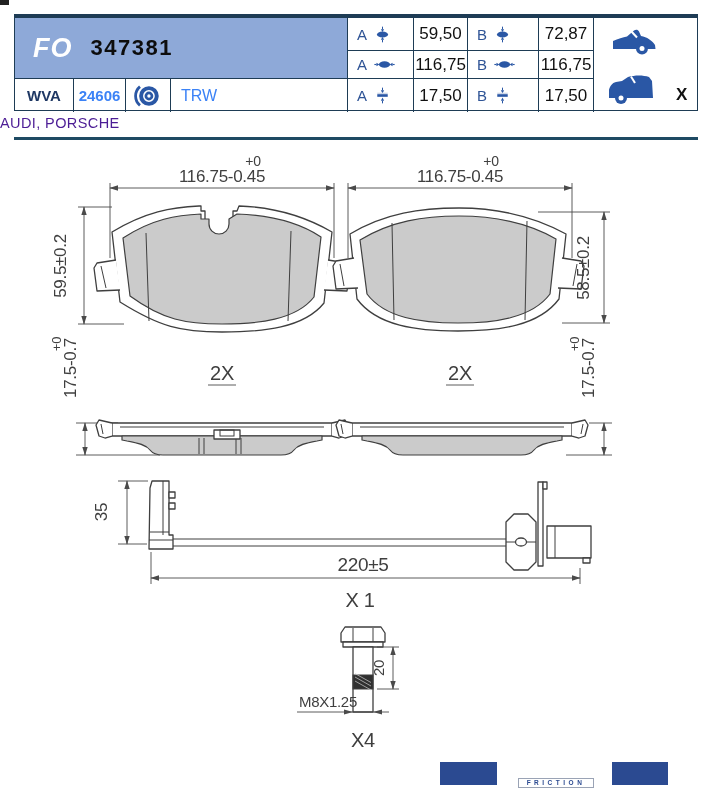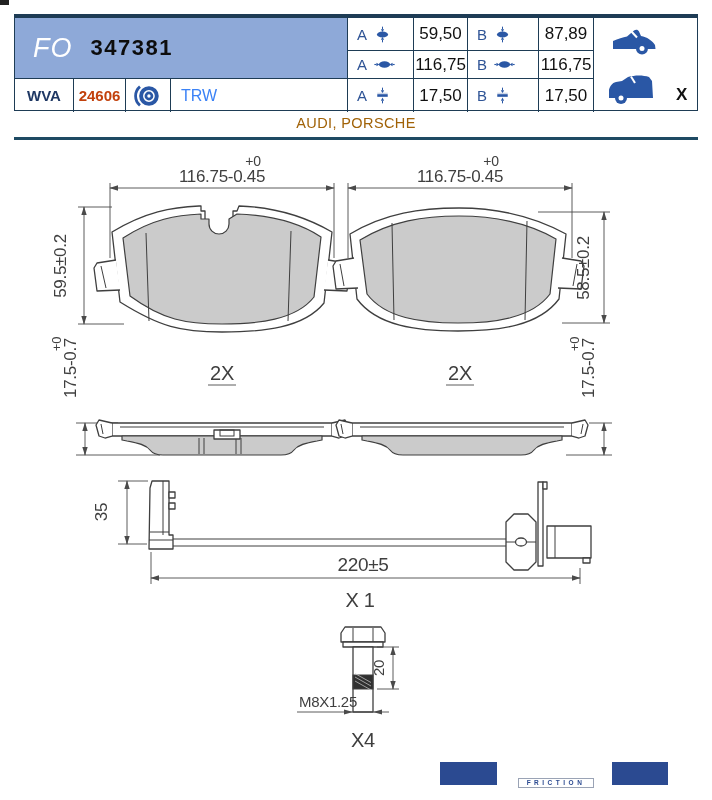--- a/index.html
+++ b/index.html
@@ -6,46 +6,46 @@
   .sheet{position:relative;width:712px;height:800px;background:#fff;
          font-family:"Liberation Sans",sans-serif;overflow:hidden;}
   .corner-mark{position:absolute;left:0;top:0;width:9px;height:5px;background:#222;}
 
   
   .hdr{position:absolute;left:14px;top:14px;width:684px;height:97px;
        border:1.5px solid #1e3c55;border-top-width:4px;box-sizing:border-box;}
   .banner{position:absolute;left:0;top:0;width:333px;height:61px;background:#8ea9d8;
           border-right:1.5px solid #1e3c55;border-bottom:1.5px solid #1e3c55;box-sizing:border-box;
           display:flex;align-items:center;}
-  .fo{font-size:27px;font-weight:normal;font-style:italic;color:#fff;margin-left:18px;letter-spacing:1px;}
+  .fo{font-size:27px;font-weight:bold;font-style:italic;color:#fff;margin-left:18px;letter-spacing:1px;}
   .pn{font-size:22px;font-weight:bold;color:#0d0d0d;margin-left:18px;letter-spacing:1.5px;}
   .wva-row{position:absolute;left:0;top:61px;width:333px;height:33px;display:flex;}
   .wcell{border-right:1.2px solid #1e3c55;box-sizing:border-box;display:flex;align-items:center;justify-content:center;}
   .wva-lab{width:59px;font-size:15px;font-weight:bold;color:#1f3864;}
-  .wva-num{width:52px;font-size:15px;font-weight:bold;color:#c2410c;}
+  .wva-num{width:52px;font-size:15px;font-weight:bold;color:#3b82f6;}
   .wva-ico{width:45px;}
   .wva-trw{flex:1;border-right:1.5px solid #1e3c55;justify-content:flex-start;padding-left:10px;
            font-size:16px;color:#3b82f6;}
   .abrow{position:absolute;left:333px;width:246px;display:flex;border-bottom:1.2px solid #1e3c55;box-sizing:border-box;}
   .abrow.r1{top:0;height:33px;}
   .abrow.r2{top:33px;height:28px;}
   .abrow.r3{top:61px;height:33px;border-bottom:none;}
   .acell{display:flex;align-items:center;box-sizing:border-box;border-right:1.2px solid #1e3c55;}
   .lab-cell{width:66px;padding-left:9px;gap:7px;}
   .val-cell{width:54px;justify-content:center;}
   .lab-cell.b{width:71px;}
   .val-cell.b2{width:55px;border-right:1.5px solid #1e3c55;}
   .ab-letter{font-size:15px;color:#2f5496;}
   .ab-val{font-size:17px;color:#111;}
   .cars{position:absolute;left:579px;top:0;width:103px;height:95px;}
   .car-front{position:absolute;left:17px;top:7px;}
   .car-rear{position:absolute;left:14px;top:55px;}
   .axle-x{position:absolute;left:82px;top:67px;font-size:17px;font-weight:bold;color:#111;}
-  .apps{position:absolute;left:0;top:115px;width:712px;text-align:center;
-        font-size:14.5px;color:#a16207;letter-spacing:.4px;}
+  .apps{position:absolute;left:0;top:115px;width:712px;text-align:left;
+        font-size:14.5px;color:#4c1d95;letter-spacing:.4px;}
   .divider{position:absolute;left:14px;top:137px;width:684px;height:3px;background:#1e4a63;}
 
   
   .draw{position:absolute;left:0;top:140px;}
   .draw text{font-family:"Liberation Sans",sans-serif;fill:#3f3f3f;letter-spacing:-0.3px;}
   .outline{fill:#fff;stroke:#3f3f3f;stroke-width:1.3;stroke-linejoin:round;}
   .pad-fill{fill:#cbcbcb;stroke:#3f3f3f;stroke-width:1.2;stroke-linejoin:round;}
   .thin{stroke:#3f3f3f;stroke-width:1;fill:none;}
   .dimln{stroke:#4a4a4a;stroke-width:0.9;fill:none;}
   .darkfill{fill:#303030;stroke:#3f3f3f;stroke-width:1;}
@@ -123,21 +123,21 @@
       <div class="acell val-cell">
           <span class="ab-val">59,50</span>
         </div>
       <div class="acell lab-cell b">
         <span class="ab-letter">B</span>
         <svg width="17" height="17">
             <use href="#sym-h"></use>
           </svg>
       </div>
       <div class="acell val-cell b2">
-          <span class="ab-val">87,89</span>
+          <span class="ab-val">72,87</span>
         </div>
     </div>
 
     <div class="abrow r2">
       <div class="acell lab-cell">
         <span class="ab-letter">A</span>
         <svg width="21" height="13">
             <use href="#sym-w"></use>
           </svg>
       </div>

